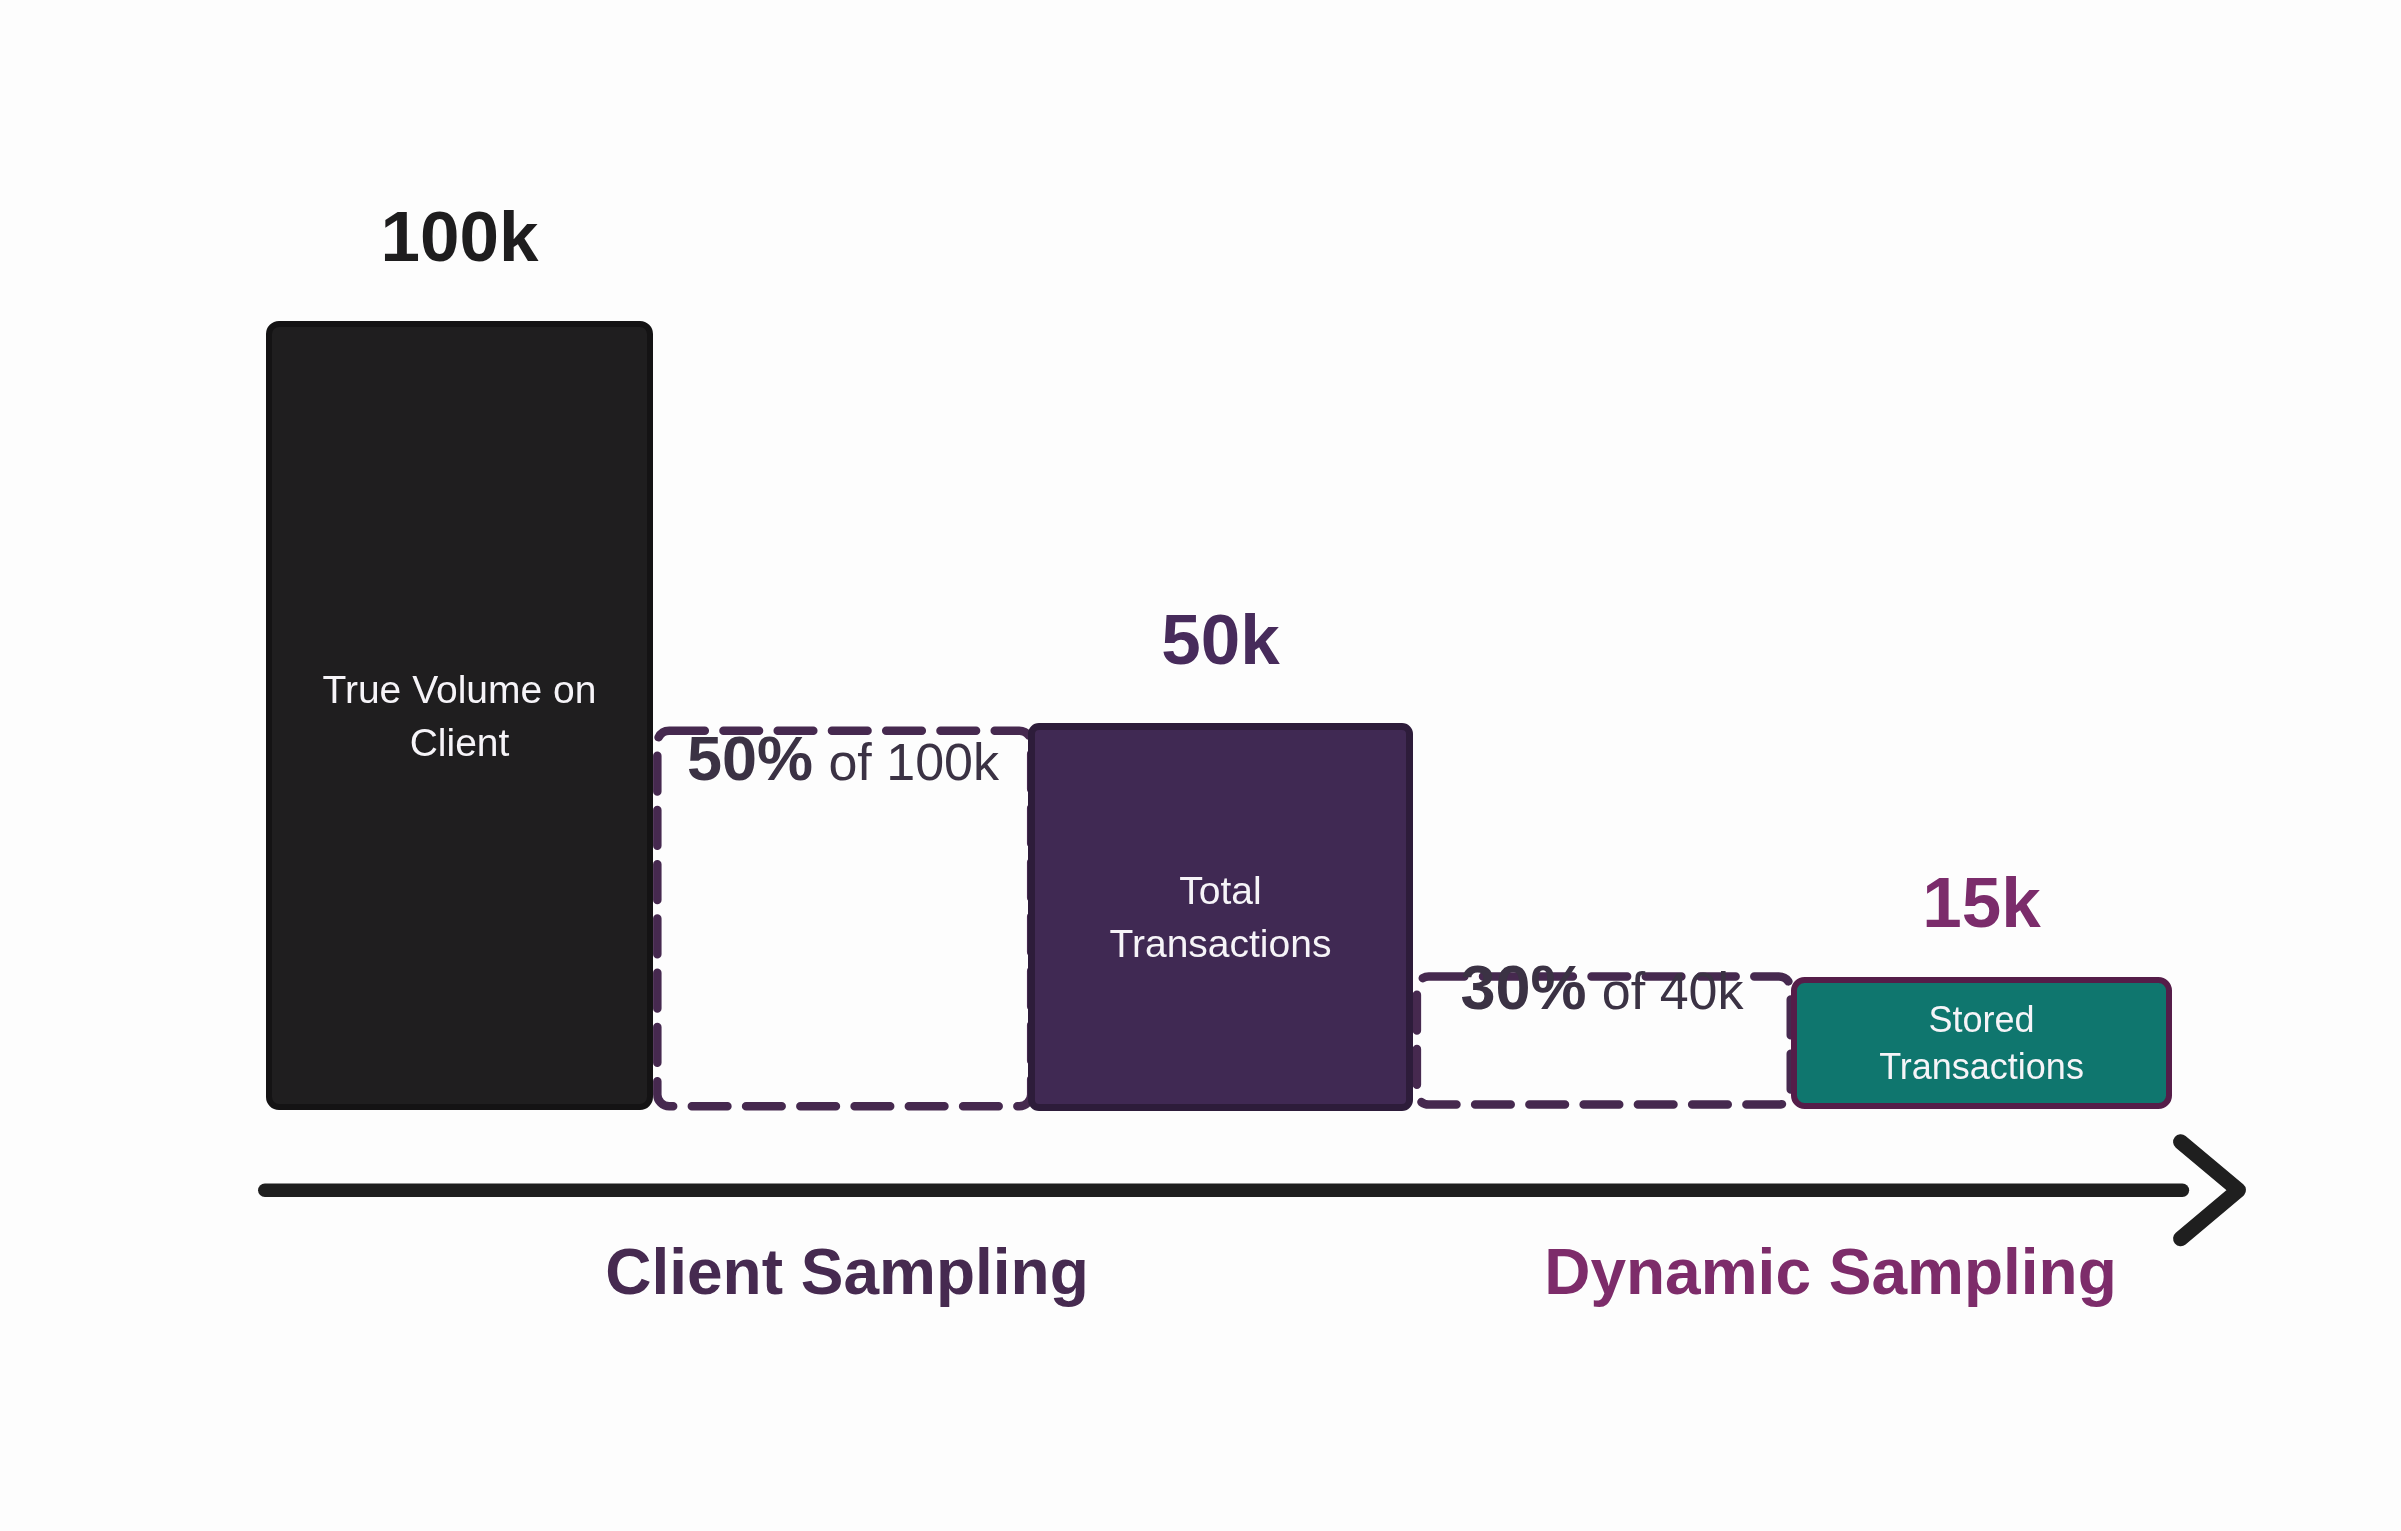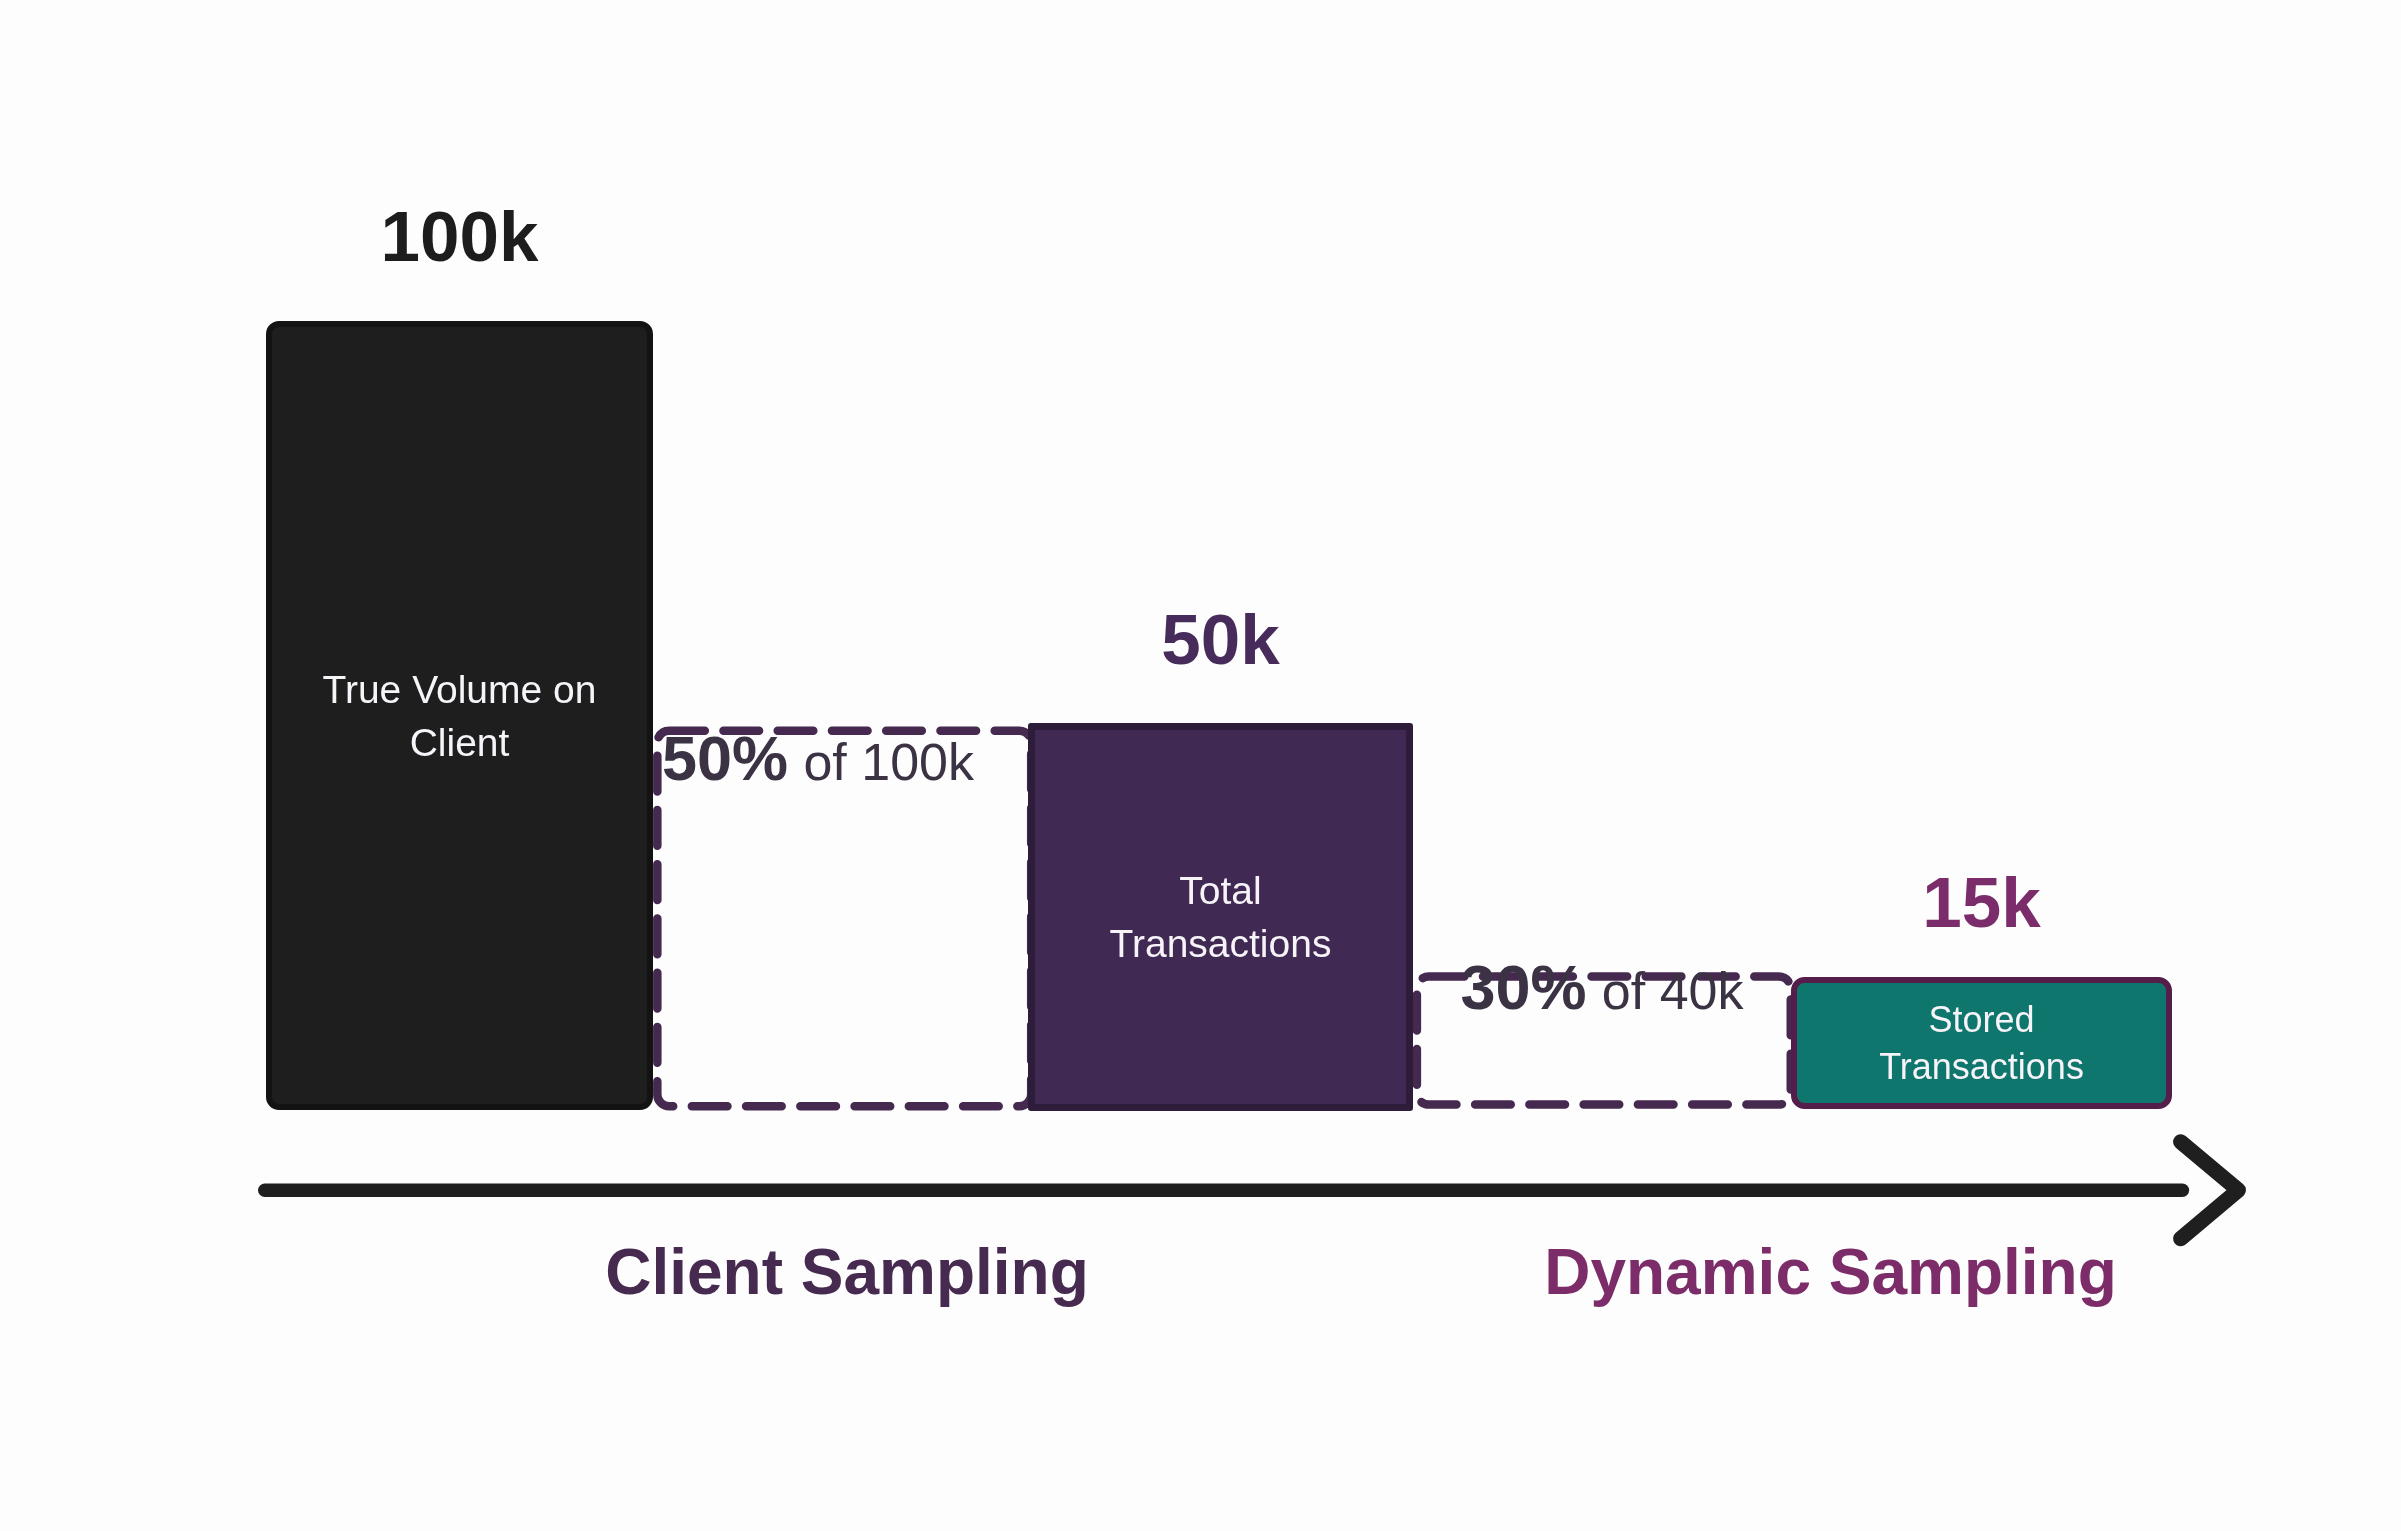--- a/index.html
+++ b/index.html
@@ -13,40 +13,40 @@
     position:absolute;box-sizing:border-box;display:flex;flex-direction:column;
     align-items:center;justify-content:center;text-align:center;color:#f6f4f8;
   }
   .bar .line{font-size:39px;line-height:53px;font-weight:400;white-space:nowrap;}
   .bar-black{
     left:220px;top:321px;width:387px;height:789px;background:#1f1e1f;
     border:6.8px solid #141314;border-radius:13px;
   }
   .bar-total{
     left:982px;top:723px;width:385px;height:388px;background:#402953;
-    border:7.6px solid #2d1c3a;border-radius:3px;
+    border:7.6px solid #2d1c3a;border-radius:11px;
   }
   .bar-stored{
     left:1745px;top:977px;width:381px;height:132px;background:#0f766e;
     border:6px solid #551d49;border-radius:13.6px;
   }
   .bar-stored .line{font-size:36px;line-height:47px;}
   .value-label{
     position:absolute;text-align:center;font-weight:600;font-size:71px;line-height:1;
   }
   .value-100k{left:220px;width:387px;top:201px;color:#1e1d1e;}
   .value-50k{left:982px;width:385px;top:604px;color:#472b5b;}
   .value-15k{left:1745px;width:381px;top:867px;color:#7b2c6b;}
   .pct-box{
     position:absolute;display:flex;align-items:baseline;justify-content:center;
     gap:15.3px;color:#3b3244;
   }
   .pct-box .pct{font-size:63px;font-weight:600;line-height:1;}
   .pct-box .of{font-size:52px;font-weight:400;line-height:1;}
-  .pct-box-1{left:583px;top:727px;width:378px;height:384px;}
+  .pct-box-1{left:608px;top:727px;width:378px;height:384px;}
   .pct-box-2{left:1367px;top:956px;width:378px;height:137px;}
   .phase-label{
     position:absolute;top:1240px;text-align:center;font-size:64px;
     font-weight:600;line-height:1;white-space:nowrap;
   }
   .phase-client{left:462px;width:678px;color:#462a50;}
   .phase-dynamic{left:1403px;width:763px;color:#7d2c6a;}
 </style>
 </head>
 <body>

